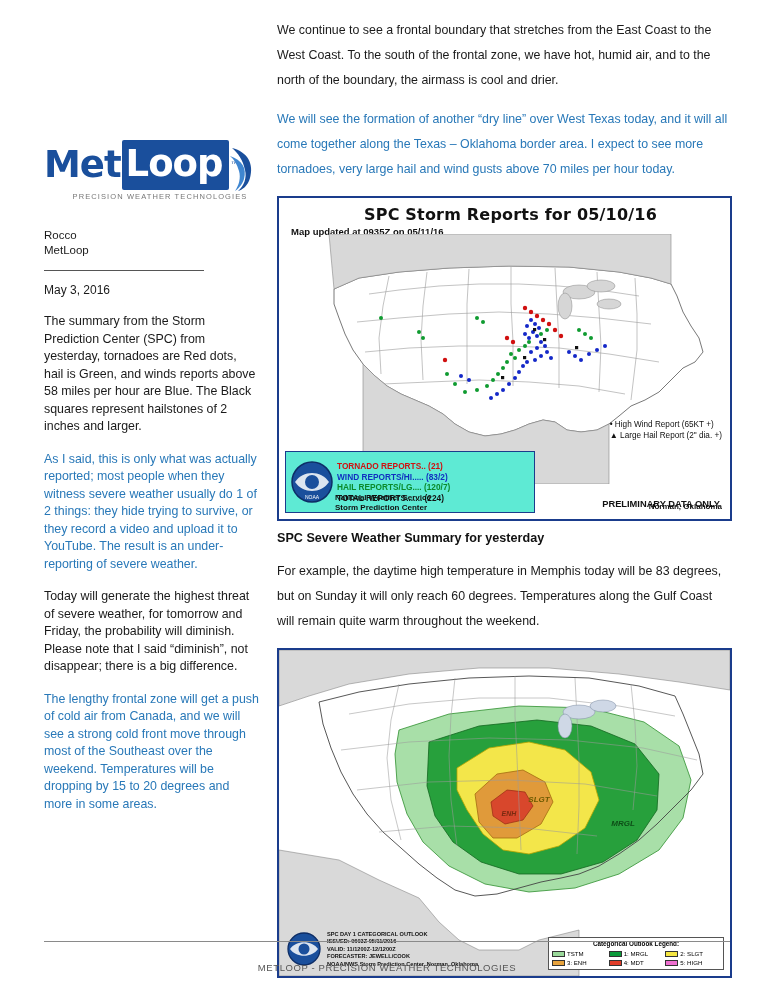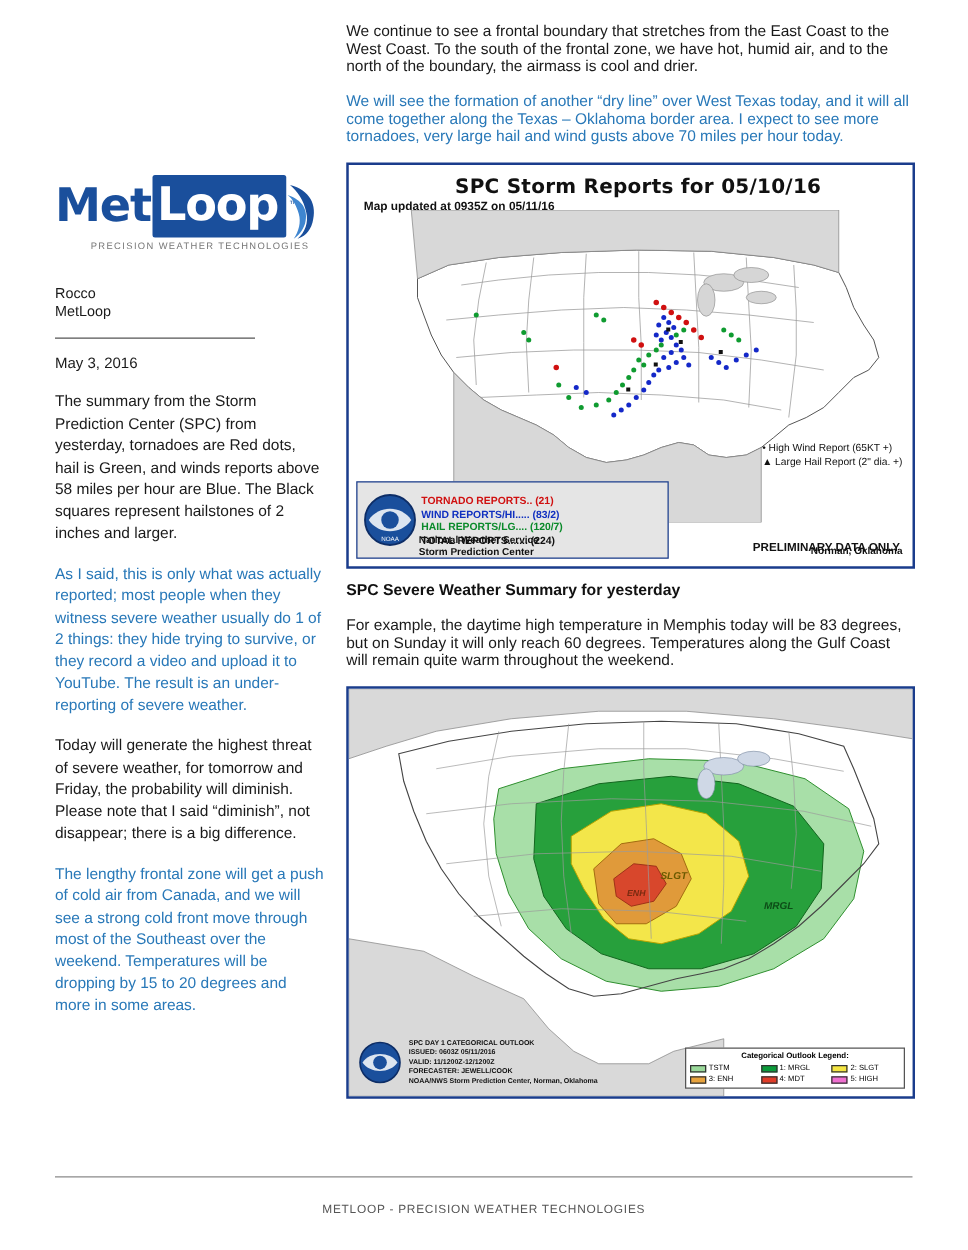--- a/index.html
+++ b/index.html
@@ -95,21 +95,21 @@
   .para-left.blue { color: #2878b8; }
 
   
   .right-col {
     position: absolute;
     left: 277px; top: 18px;
     width: 455px;
   }
   .para-right {
     font-size: 12.4px;
-    line-height: 14px;
+    line-height: 25px;
     color: #1a1a1a;
     margin: 0 0 14px 0;
   }
   .para-right.blue { color: #2878b8; }
   .caption {
     font-size: 12.6px;
     font-weight: bold;
     color: #111;
     margin: 10px 0 14px 0;
   }
@@ -144,21 +144,21 @@
     left: 0; top: 36px;
     width: 451px; height: 250px;
   }
   .usa-svg { display:block; }
 
   .legend1 {
     position: absolute;
     left: 6px; bottom: 6px;
     width: 250px; height: 62px;
     border: 1px solid #1a3c8c;
-    background: #e5e5e5;
+    background: #5eead4;
     display: flex;
     align-items: center;
   }
   .noaa-logo {
     width: 46px; height: 46px;
     margin-left: 3px;
     flex: 0 0 auto;
     position: relative;
   }
   .legend1-text {

